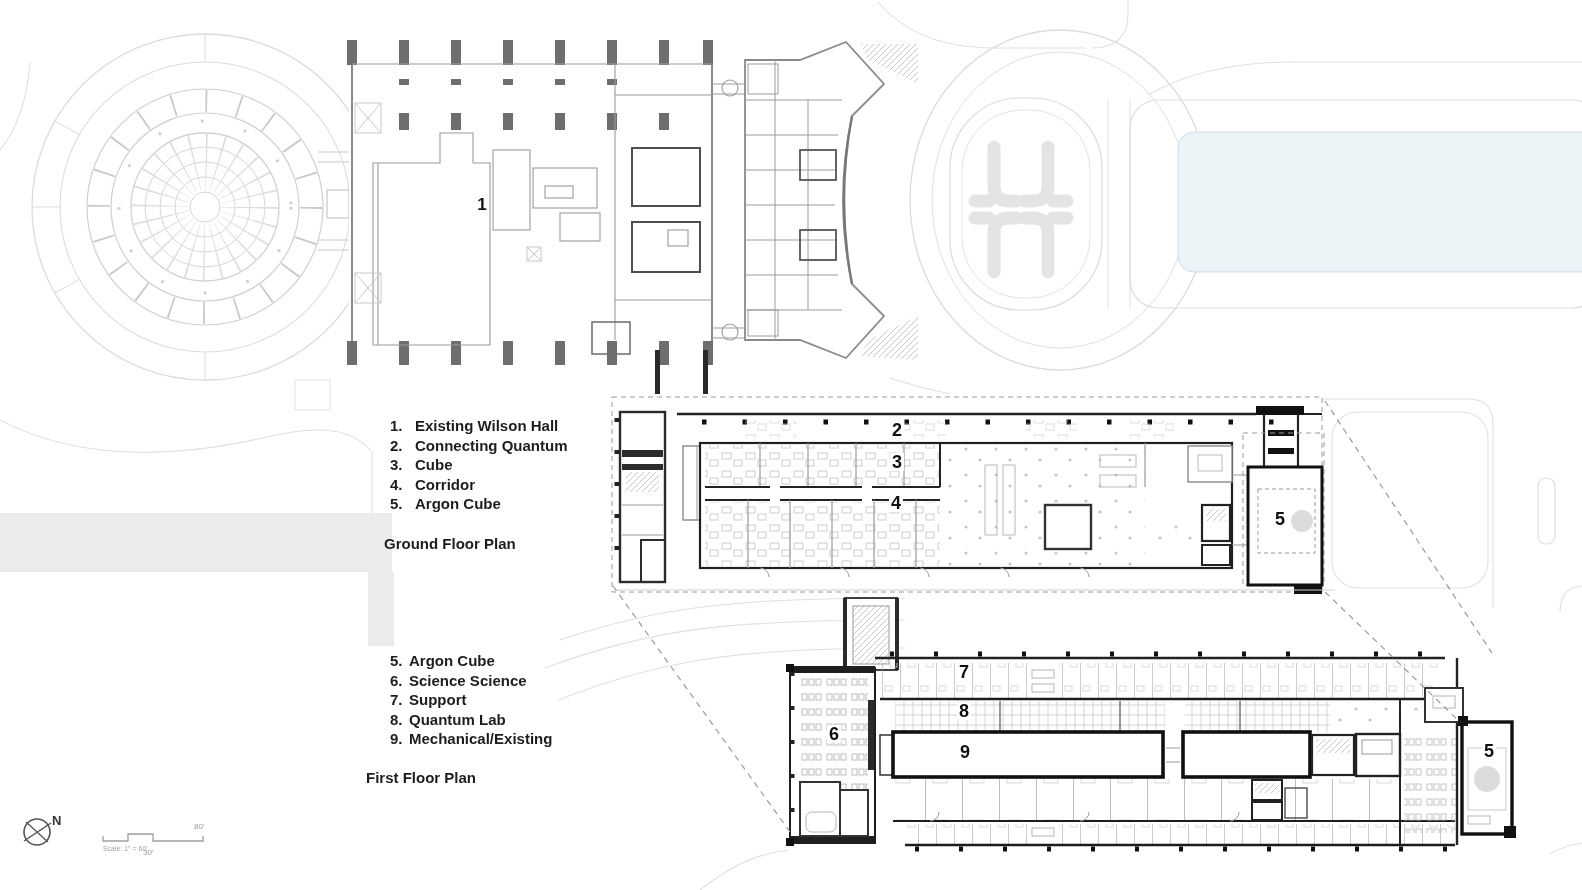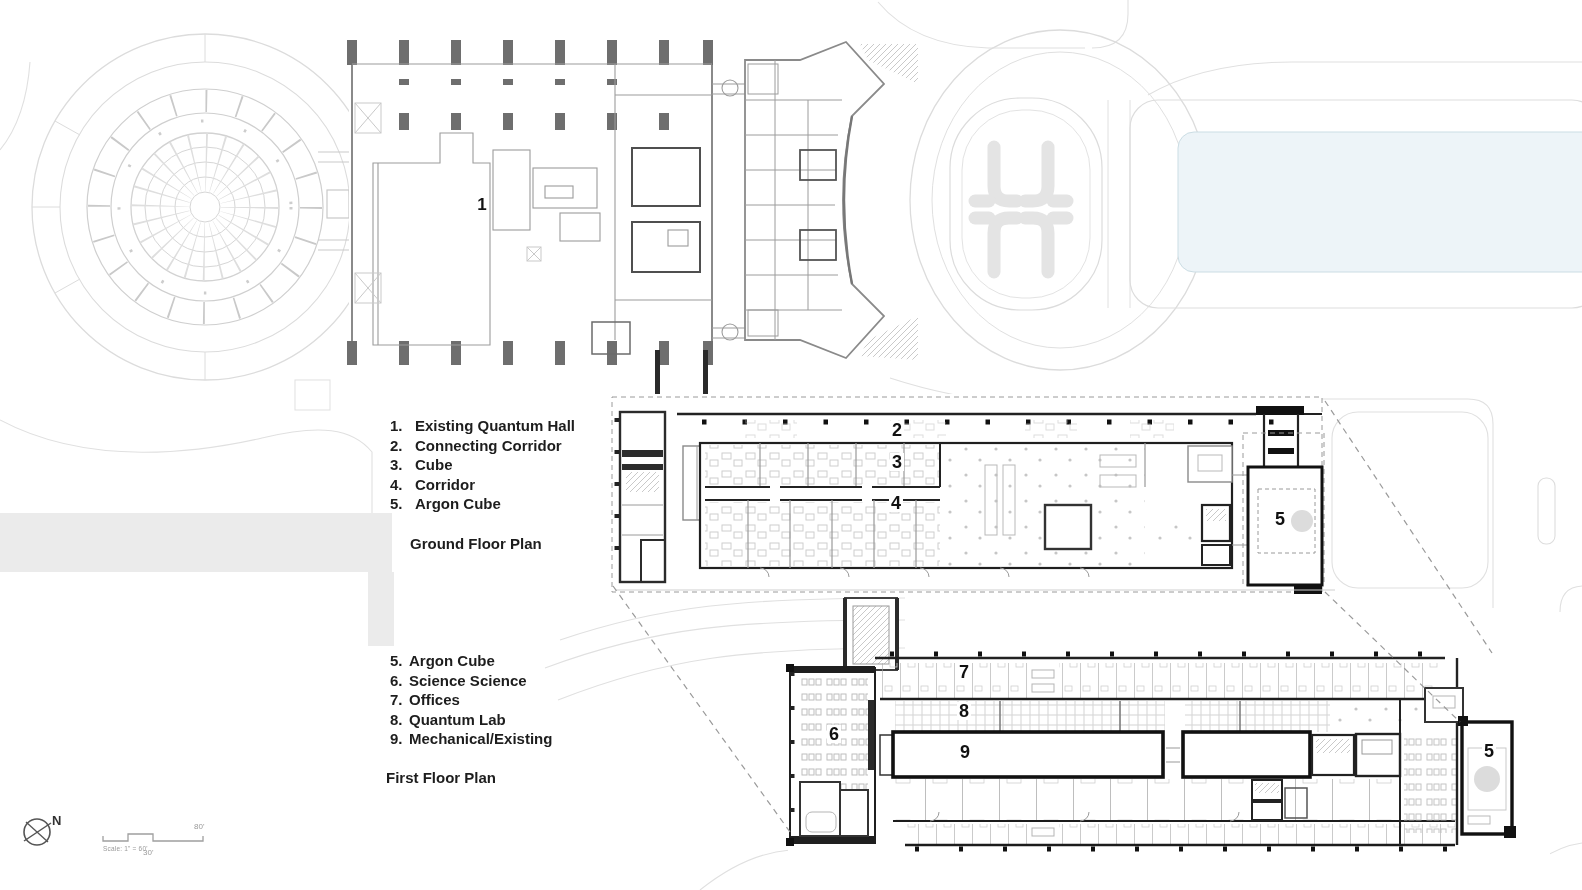--- a/index.html
+++ b/index.html
@@ -437,64 +437,64 @@
   <line x1="26" y1="822" x2="48" y2="842" stroke-width="1.3"></line>
 </g>
 <g fill="none" stroke="#9f9f9f" stroke-width="1.3">
   <path d="M103,836 L103,841 L128,841 L128,834 L153,834 L153,841 L203,841 L203,836"></path>
 </g>
 </svg>
 
 <div id="legend-ground" class="legend" style="left:390px;top:416px">
   <div class="row">
         <span class="n">1.</span>
-        <span>Existing Quantum Hall</span>
+        <span>Existing Wilson Hall</span>
       </div>
   <div class="row">
         <span class="n">2.</span>
-        <span>Connecting Corridor</span>
+        <span>Connecting Quantum</span>
       </div>
   <div class="row">
         <span class="n">3.</span>
         <span>Cube</span>
       </div>
   <div class="row">
         <span class="n">4.</span>
         <span>Corridor</span>
       </div>
   <div class="row">
         <span class="n">5.</span>
         <span>Argon Cube</span>
       </div>
 </div>
-<div class="plan-title" style="left:410px;top:535px">Ground Floor Plan</div>
+<div class="plan-title" style="left:384px;top:535px">Ground Floor Plan</div>
 
 <div id="legend-first" class="legend" style="left:390px;top:651px">
   <div class="row">
         <span class="n">5.</span>
         <span>Argon Cube</span>
       </div>
   <div class="row">
         <span class="n">6.</span>
         <span>Science Science</span>
       </div>
   <div class="row">
         <span class="n">7.</span>
-        <span>Offices</span>
+        <span>Support</span>
       </div>
   <div class="row">
         <span class="n">8.</span>
         <span>Quantum Lab</span>
       </div>
   <div class="row">
         <span class="n">9.</span>
         <span>Mechanical/Existing</span>
       </div>
 </div>
-<div class="plan-title" style="left:386px;top:769px">First Floor Plan</div>
+<div class="plan-title" style="left:366px;top:769px">First Floor Plan</div>
 
 <div class="marker small" style="left:482px;top:204px">1</div>
 <div class="marker" style="left:897px;top:430px">2</div>
 <div class="marker" style="left:897px;top:462px">3</div>
 <div class="marker" style="left:896px;top:503px">4</div>
 <div class="marker" style="left:1280px;top:519px">5</div>
 <div class="marker" style="left:834px;top:734px">6</div>
 <div class="marker" style="left:964px;top:672px">7</div>
 <div class="marker" style="left:964px;top:711px">8</div>
 <div class="marker" style="left:965px;top:752px">9</div>

